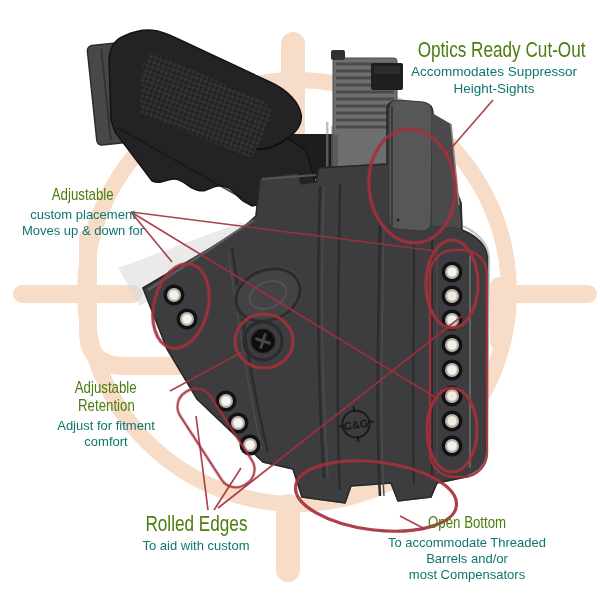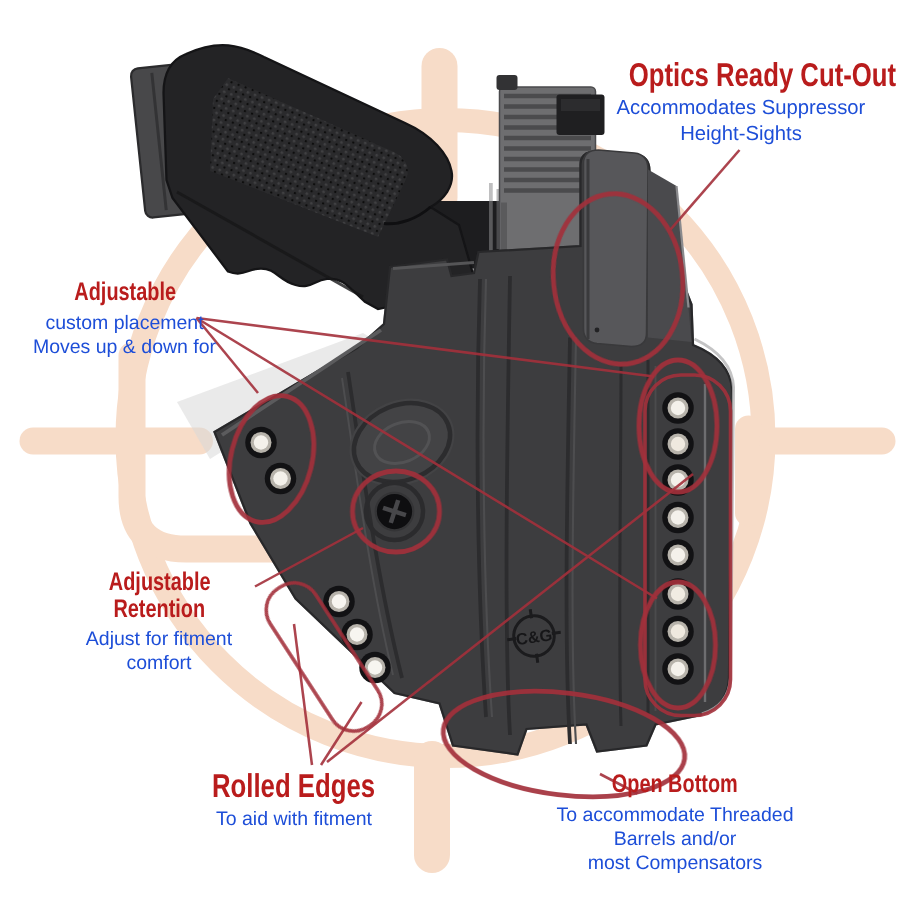--- a/index.html
+++ b/index.html
@@ -2,23 +2,23 @@
 <html><head>
 <meta charset="utf-8">
 <style>
   html,body{margin:0;padding:0;background:#fff;}
   .stage{
     position:relative;width:600px;height:600px;background:#ffffff;
     overflow:hidden;font-family:"Liberation Sans",sans-serif;
   }
   .stage svg{position:absolute;left:0;top:0;}
   .co{position:absolute;text-align:center;}
-  .co-t{font-weight:bold;color:#b91c1c;line-height:1.06;font-size:22px;}
+  .co-t{font-weight:normal;color:#4d7c0f;line-height:1.06;font-size:22px;}
   .co-t .x{display:inline-block;transform:scaleX(.78);transform-origin:50% 50%;white-space:nowrap;}
-  .co-d{font-size:13px;color:#1d4ed8;line-height:1.22;margin-top:3px;}
+  .co-d{font-size:13px;color:#0f766e;line-height:1.22;margin-top:3px;}
   .co-d div{white-space:nowrap;}
   #co-strap .co-t,#co-retention .co-t,#co-open .co-t{font-size:17px;}
   #co-optics .co-d{font-size:13.5px;}
 </style>
 </head>
 <body>
 
 <div class="stage">
 <svg width="600" height="600" viewBox="0 0 600 600">
   <defs>
@@ -265,25 +265,25 @@
     <div>Adjust for fitment</div>
     <div>comfort</div>
   </div>
 </div>
 
 <div class="co" id="co-rolled" style="left:116px;top:512px;width:160px;">
   <div class="co-t">
     <span class="x">Rolled Edges</span>
   </div>
   <div class="co-d">
-    <div>To aid with fitment</div>
-  </div>
-</div>
-
-<div class="co" id="co-open" style="left:360px;top:514px;width:180px;">
+    <div>To aid with custom</div>
+  </div>
+</div>
+
+<div class="co" id="co-open" style="left:377px;top:514px;width:180px;">
   <div class="co-t">
     <span class="x">Open Bottom</span>
   </div>
   <div class="co-d">
     <div>To accommodate Threaded</div>
     <div>Barrels and/or</div>
     <div>most Compensators</div>
   </div>
 </div>
 </div>

